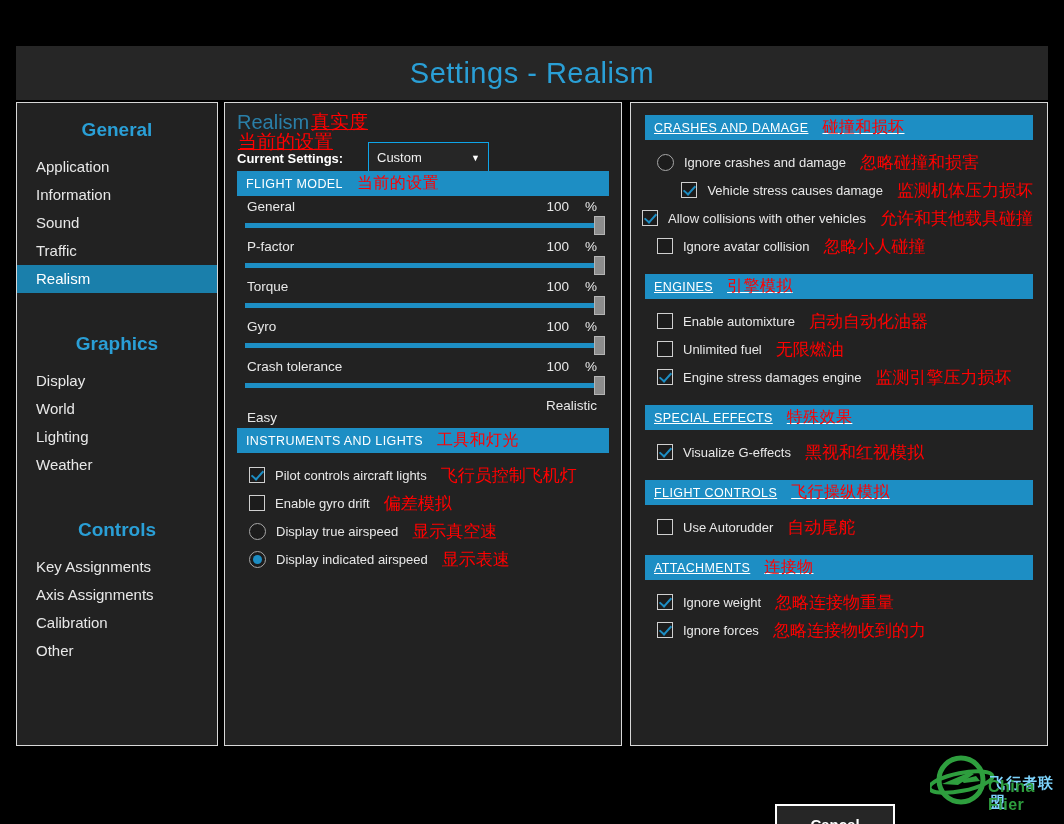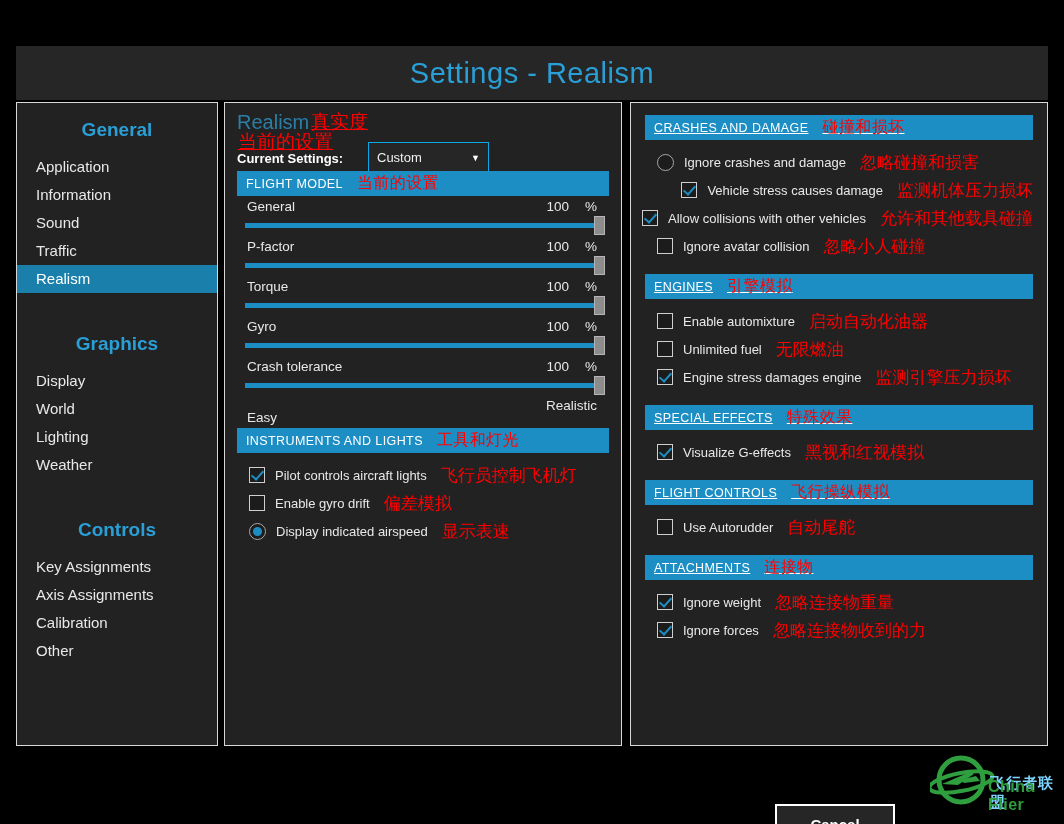--- a/index.html
+++ b/index.html
@@ -252,20 +252,25 @@
             <span class="chk on"></span>
             <span class="opt-label">Pilot controls aircraft lights</span>
             <span class="cn opt-cn">飞行员控制飞机灯</span>
           </div>
           <div class="opt-row">
             <span class="chk"></span>
             <span class="opt-label">Enable gyro drift</span>
             <span class="cn opt-cn">偏差模拟</span>
           </div>
           <div class="opt-row">
+            <span class="rad"></span>
+            <span class="opt-label">Display true airspeed</span>
+            <span class="cn opt-cn">显示真空速</span>
+          </div>
+          <div class="opt-row">
             <span class="rad on"></span>
             <span class="opt-label">Display indicated airspeed</span>
             <span class="cn opt-cn">显示表速</span>
           </div>
         </div>
 
     </div>
   </div>
 
   <div class="panel" id="panel-right">

